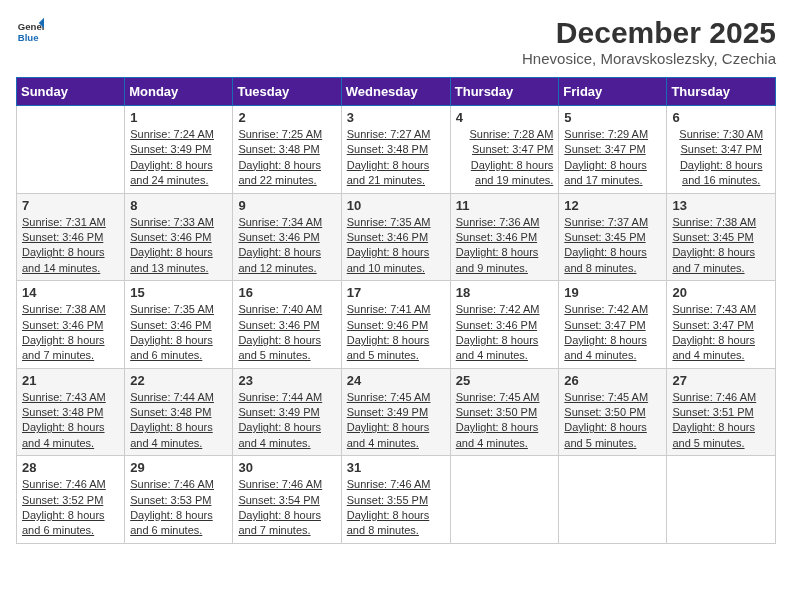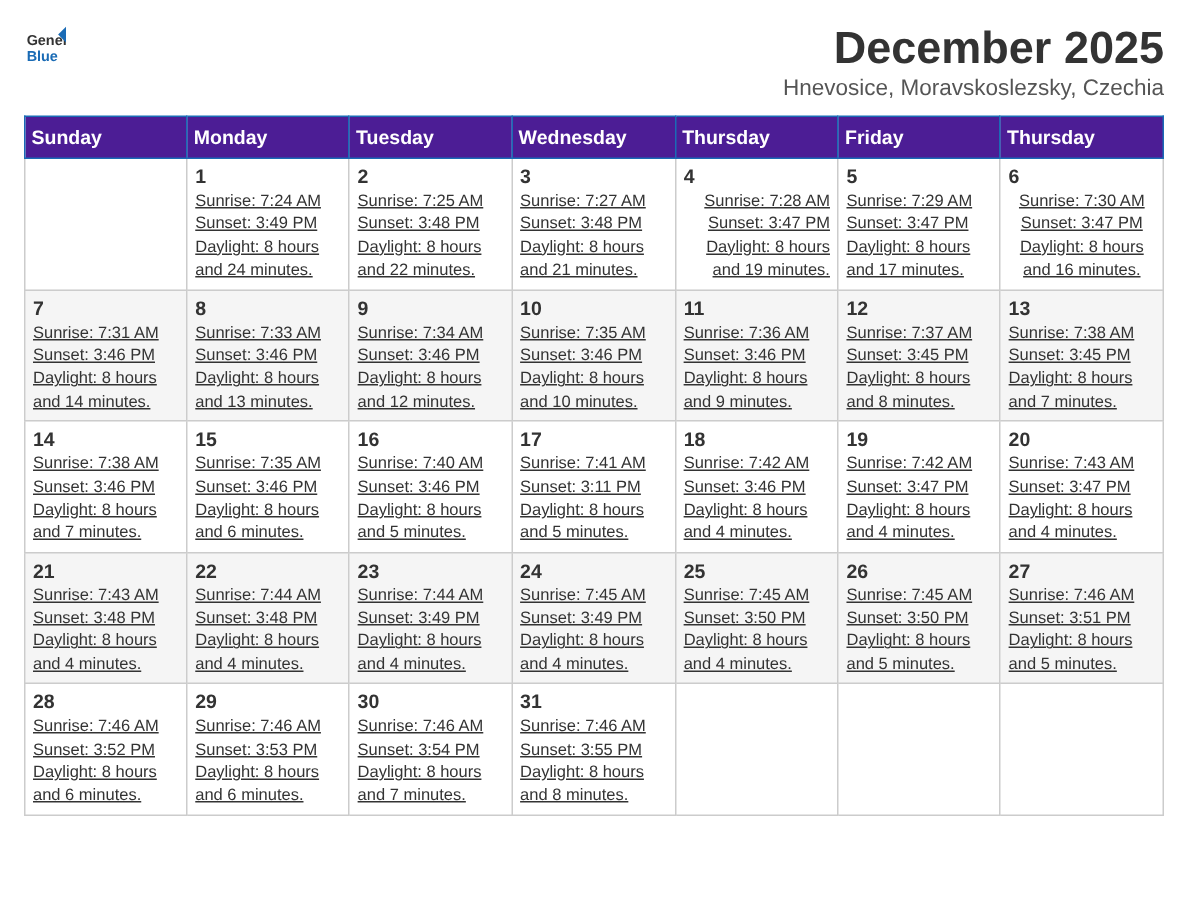--- a/index.html
+++ b/index.html
@@ -229,21 +229,21 @@
           <td>
             <span class="day-num">16</span>
             <div class="day-info" style="white-space: pre-line;">Sunrise: 7:40 AM
 Sunset: 3:46 PM
 Daylight: 8 hours
 and 5 minutes.</div>
           </td>
           <td>
             <span class="day-num">17</span>
             <div class="day-info" style="white-space: pre-line;">Sunrise: 7:41 AM
-Sunset: 3:11 PM
+Sunset: 9:46 PM
 Daylight: 8 hours
 and 5 minutes.</div>
           </td>
           <td>
             <span class="day-num">18</span>
             <div class="day-info" style="white-space: pre-line;">Sunrise: 7:42 AM
 Sunset: 3:46 PM
 Daylight: 8 hours
 and 4 minutes.</div>
           </td>

